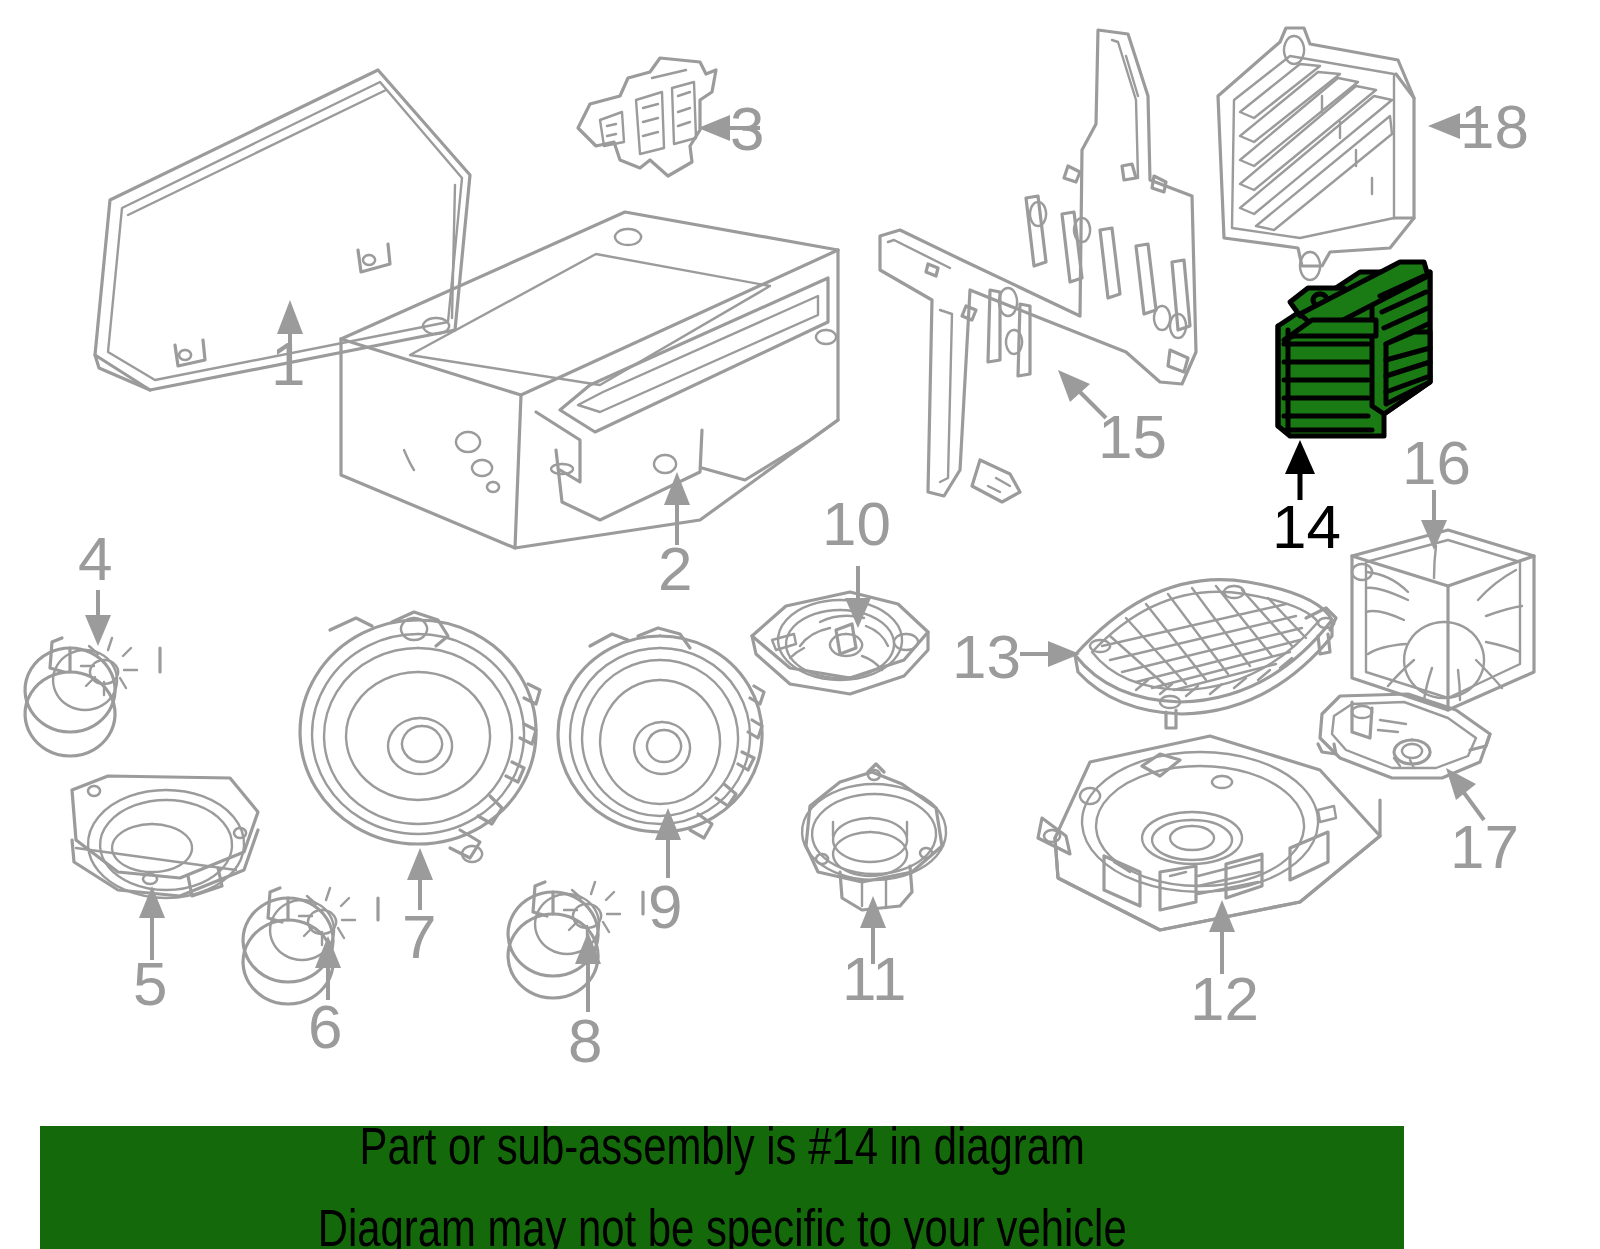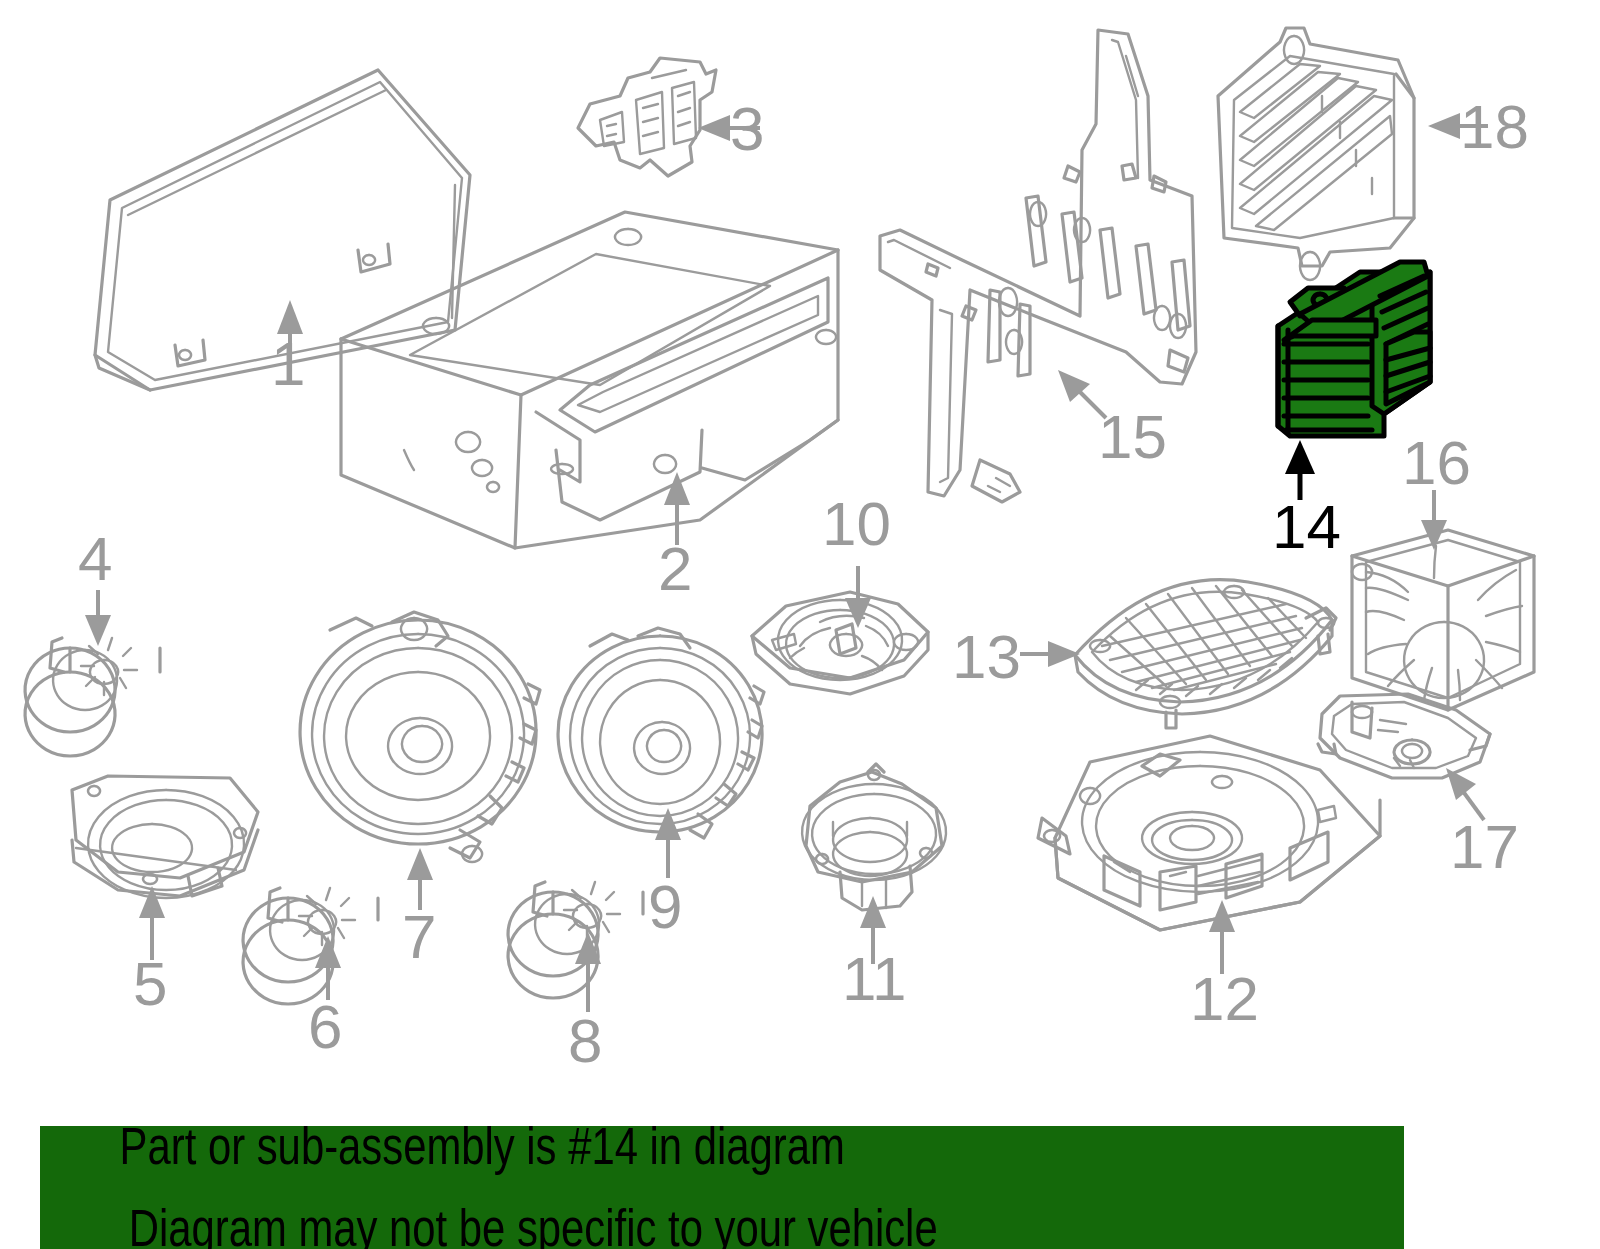--- a/index.html
+++ b/index.html
@@ -2,21 +2,21 @@
 <html><head>
 <meta charset="utf-8">
 <style>
   html,body{margin:0;padding:0;background:#ffffff;}
   body{width:1600px;height:1249px;overflow:hidden;
        font-family:"Liberation Sans","DejaVu Sans",sans-serif;}
   #root{position:relative;width:1600px;height:1249px;background:#fff;}
   #diagram{position:absolute;left:0;top:0;width:1600px;height:1100px;}
   #banner{position:absolute;left:40px;top:1126px;width:1364px;height:123px;
           background:#14690a;display:flex;flex-direction:column;
-          align-items:flex-start;justify-content:center;box-sizing:border-box;gap:25px;}
+          align-items:center;justify-content:center;box-sizing:border-box;gap:25px;}
   .banner-line{color:#000000;font-size:51px;line-height:57px;
                font-family:"Liberation Sans Narrow","Liberation Sans",sans-serif;
                font-stretch:condensed;transform:scaleX(0.82);
                transform-origin:center center;white-space:nowrap;}
   svg{display:block;}
   .pl{fill:none;stroke:#9b9b9b;stroke-width:3.2;
       stroke-linecap:round;stroke-linejoin:round;}
   .pl-thin{fill:none;stroke:#9b9b9b;stroke-width:2.4;
            stroke-linecap:round;stroke-linejoin:round;}
   .hl-fill{fill:#1a7a13;stroke:#000000;stroke-width:5;

